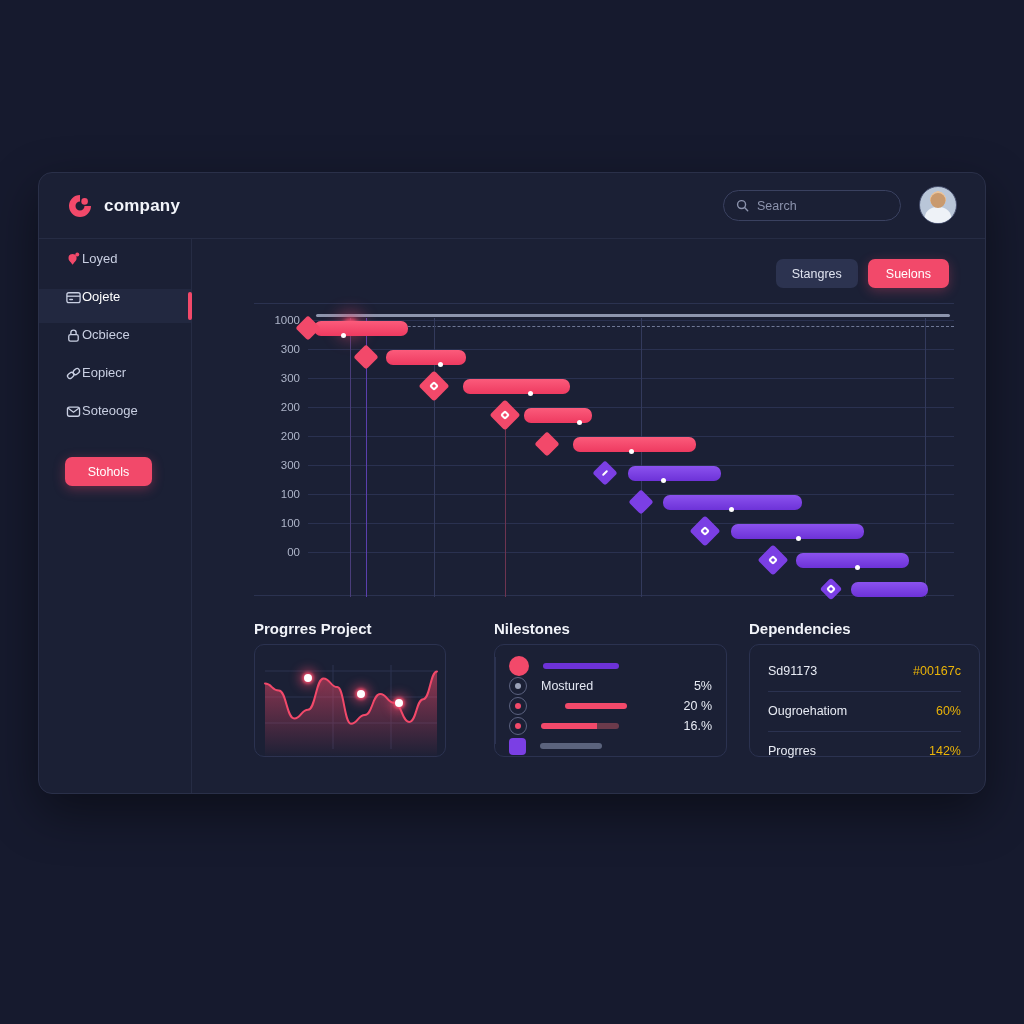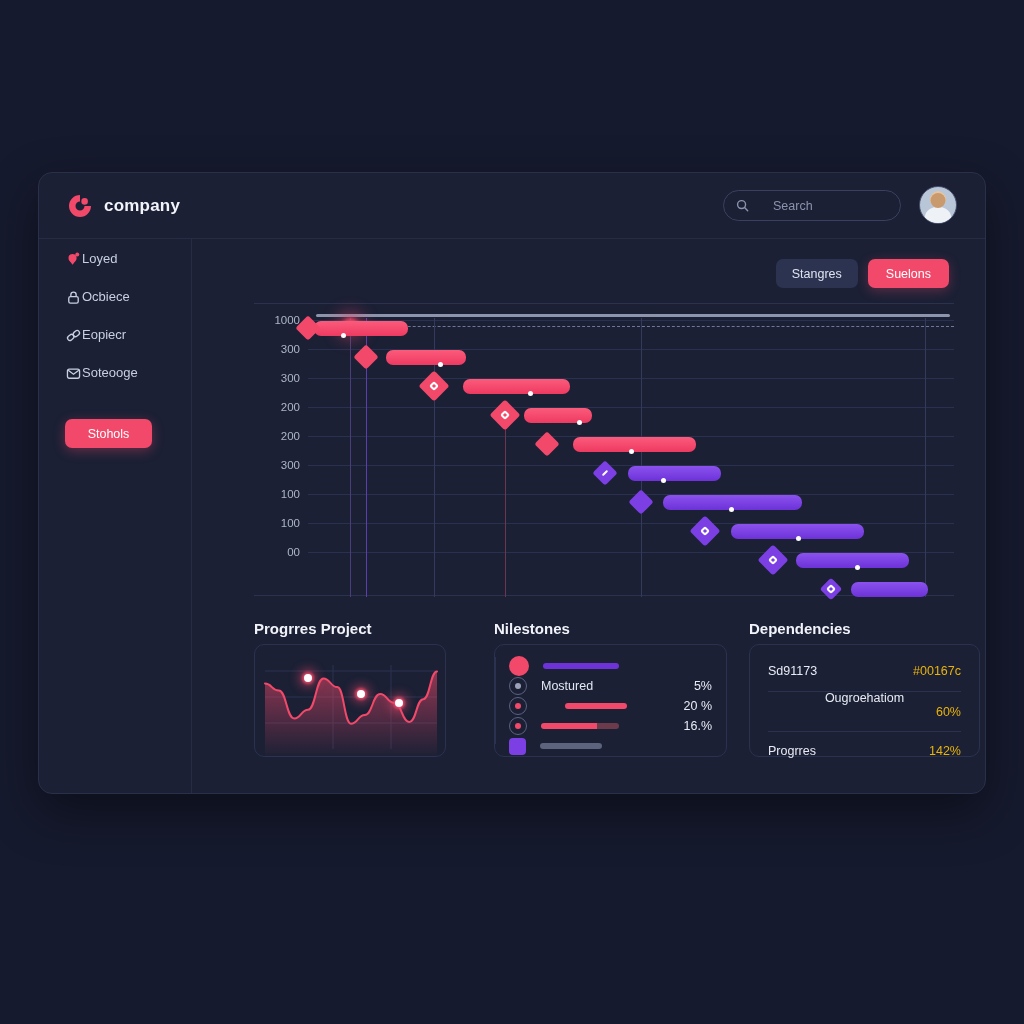--- a/index.html
+++ b/index.html
@@ -32,21 +32,21 @@
   .brand-logo { width: 26px; height: 26px; position: relative; }
   .brand-name { color: #f2f4fa; font-size: 17px; font-weight: 600; letter-spacing:.2px; }
 
   .search-box {
     position: absolute; right: 86px; top: 17px;
     width: 178px; height: 31px;
     border: 1px solid #3a4160; border-radius: 16px;
     display: flex; align-items: center; gap: 8px; padding: 0 12px;
     background: transparent;
   }
-  .search-text { color: #8c93ad; font-size: 12.5px; margin-left: 16px; }
+  .search-text { color: #8c93ad; font-size: 12.5px; }
   .avatar {
     position: absolute; right: 30px; top: 13px;
     width: 38px; height: 38px; border-radius: 50%;
     background: radial-gradient(circle at 50% 34%, #e8c49e 0 26%, #b9c6d8 27% 100%);
     border: 1px solid #4a5270; overflow: hidden;
   }
   .avatar::after {
     content:""; position:absolute; left:50%; top:56%;
     transform: translateX(-50%);
     width: 27px; height: 22px; border-radius: 12px 12px 0 0;
@@ -248,20 +248,30 @@
         <span class="nav-icon">
           <svg width="17" height="17" viewBox="0 0 18 18">
             <path d="M8 3.2a4.3 4.3 0 1 0 0 8.6 4.3 4.3 0 0 0 0-8.6z" fill="#f2496a"></path>
             <path d="M5 10.5h6l-3 4z" fill="#f2496a"></path>
             <circle cx="13" cy="3.6" r="2.1" fill="#f2496a"></circle>
           </svg>
         </span>
         <span class="nav-label">Loyed</span>
       </div>
 
+      <div class="nav-item active">
+        <span class="nav-icon">
+          <svg width="17" height="17" viewBox="0 0 18 18">
+            <rect x="2" y="4" width="14" height="10.5" rx="2" fill="none" stroke="#c9cfe2" stroke-width="1.4"></rect>
+            <line x1="2" y1="7.6" x2="16" y2="7.6" stroke="#c9cfe2" stroke-width="1.4"></line>
+            <rect x="4.4" y="10.2" width="4.2" height="1.8" rx=".8" fill="#c9cfe2"></rect>
+          </svg>
+        </span>
+        <span class="nav-label">Oojete</span>
+      </div>
 
       <div class="nav-item">
         <span class="nav-icon">
           <svg width="17" height="17" viewBox="0 0 18 18">
             <rect x="4" y="8" width="10" height="7" rx="1.8" fill="none" stroke="#c9cfe2" stroke-width="1.4"></rect>
             <path d="M6.2 8V6.2a2.8 2.8 0 0 1 5.6 0V8" fill="none" stroke="#c9cfe2" stroke-width="1.4"></path>
           </svg>
         </span>
         <span class="nav-label">Ocbiece</span>
       </div>
@@ -429,21 +439,21 @@
       </div>
 
       <div class="panel-title" style="left:557px; top:381px;">Dependencies</div>
       <div class="panel-box" style="left:557px; top:405px; width:231px; height:113px;">
         <div id="dep-rows">
             <div class="dep-row" style="top: 6px;">
               <span class="dep-key">Sd91173</span>
               <span class="dep-val">#00167c</span>
             </div>
             <div class="dep-sep" style="top: 46px;"></div>
-            <div class="dep-row" style="top: 46px; flex-direction: column;">
+            <div class="dep-row" style="top: 46px;">
               <span class="dep-key">Ougroehatiom</span>
               <span class="dep-val">60%</span>
             </div>
             <div class="dep-sep" style="top: 86px;"></div>
             <div class="dep-row" style="top: 86px;">
               <span class="dep-key">Progrres</span>
               <span class="dep-val">142%</span>
             </div>
           </div>
       </div>

